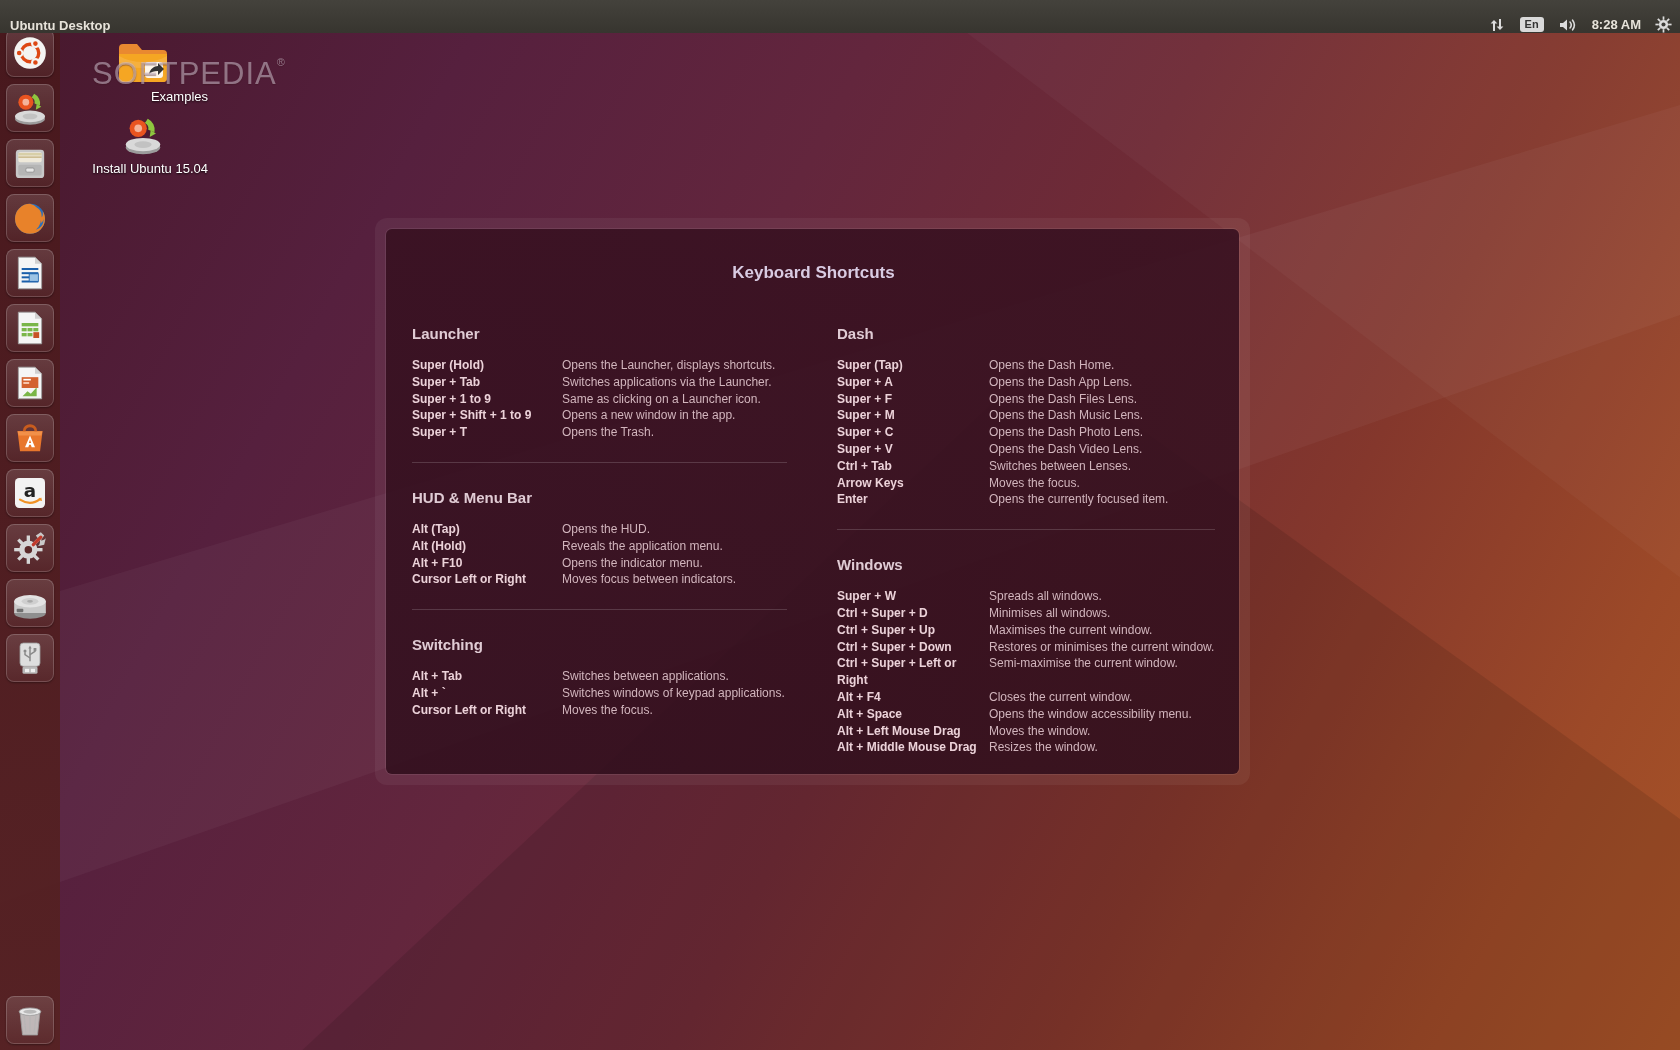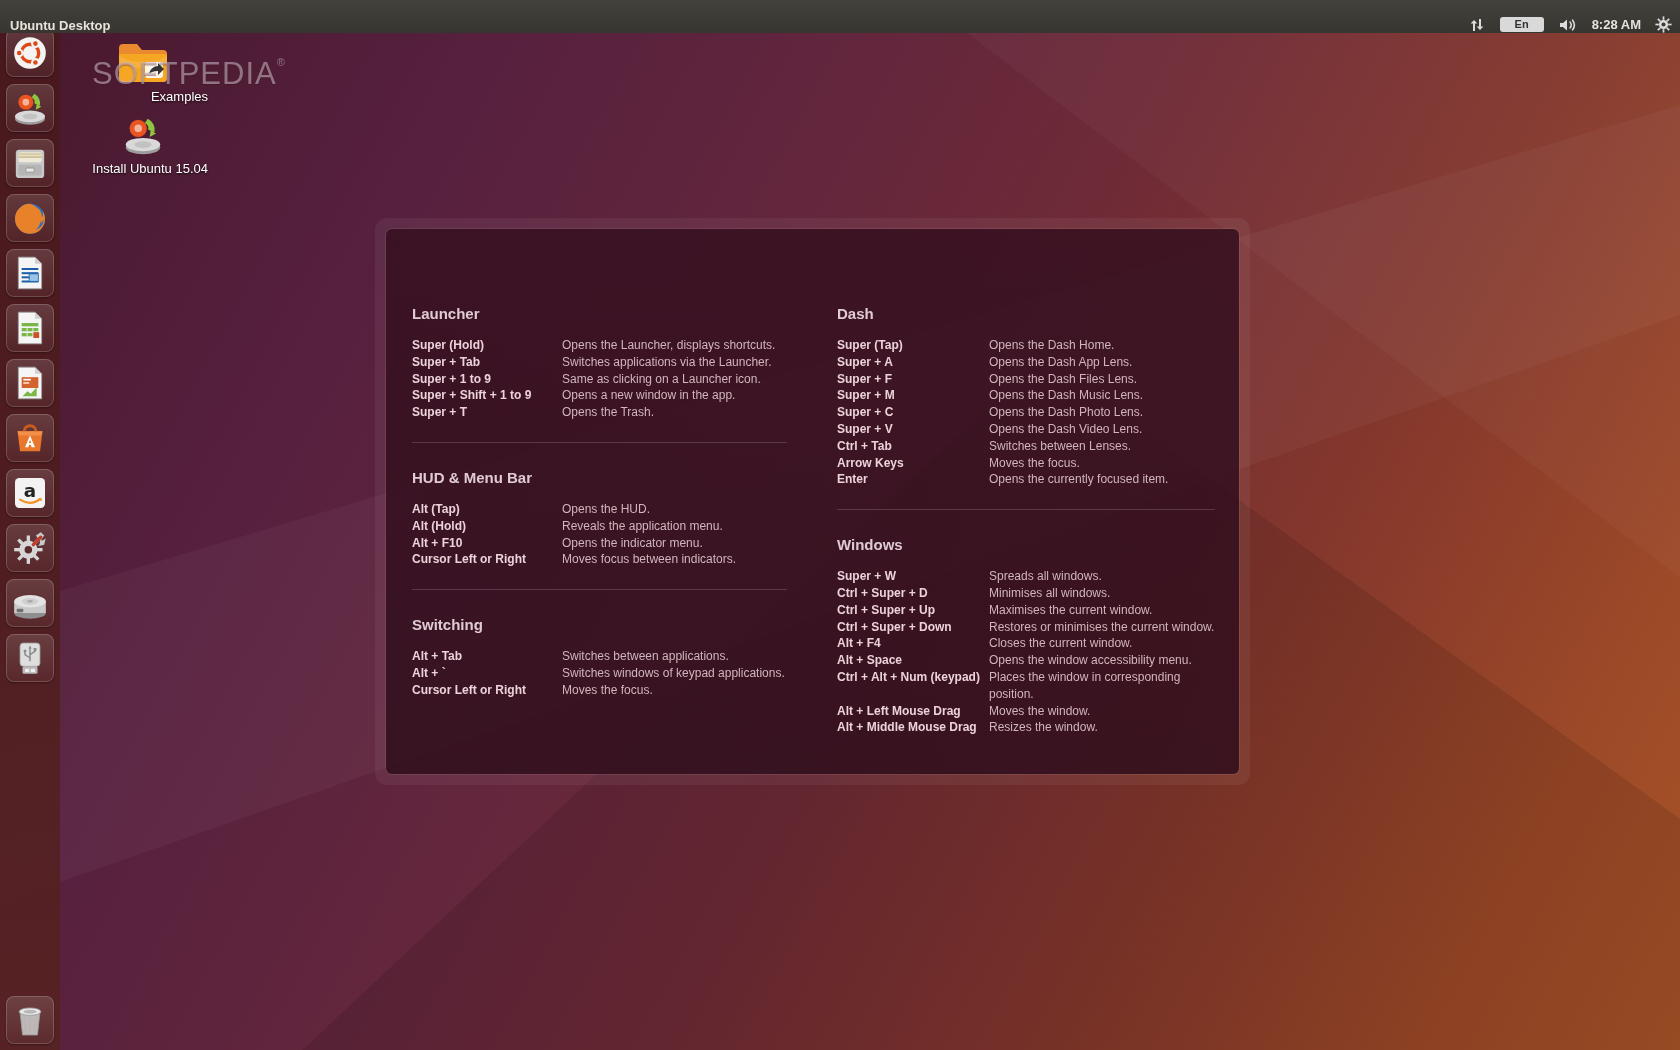--- a/index.html
+++ b/index.html
@@ -21,21 +21,21 @@
   .panel {
     position:absolute; top:0; left:0; right:0; height:33px;
     background:linear-gradient(#44423c,#37352f);
     display:flex; align-items:flex-end; justify-content:space-between;
     padding:0 8px; z-index:50;
   }
   .panel-title { color:#e7e3da; font-weight:bold; font-size:13px; padding-left:2px; }
   .panel-right { display:flex; align-items:center; gap:14px; }
   .panel-right svg { display:block; }
   .kbd-badge { background:#d9d9d9; color:#333; font-size:11px; font-weight:bold;
-    border-radius:3px; padding:1px 15px; line-height:13px; }
+    border-radius:3px; padding:1px 5px; line-height:13px; }
   .clock { color:#e7e3da; font-size:13px; font-weight:bold; }
 
   
   .launcher {
     position:absolute; top:24px; left:0; bottom:0; width:60px;
     background:linear-gradient(rgba(72,24,28,0.92),rgba(86,34,34,0.92));
     display:flex; flex-direction:column; align-items:center;
     padding:5px 0 6px; gap:7px; z-index:40;
   }
   .tile {
@@ -332,20 +332,21 @@
           <path d="M37.5 22.5 31 26l1-7z" fill="#8ec63f"></path>
         </svg></span><div class="lbl">Install Ubuntu 15.04</div></div>
   </div>
 
 <div class="watermark">
   <span>SOFTPEDIA</span><sup>®</sup>
 </div>
 
 <div class="dialog-frame">
   <div class="dialog">
+    <div class="dialog-title">Keyboard Shortcuts</div>
     <div class="cols">
       <div class="col-left">
           <div class="sec-heading">Launcher</div>
           <div class="srow">
             <span class="skey">Super (Hold)</span>
             <span class="sdesc">Opens the Launcher, displays shortcuts.</span>
           </div>
           <div class="srow">
             <span class="skey">Super + Tab</span>
             <span class="sdesc">Switches applications via the Launcher.</span>
@@ -446,32 +447,32 @@
           </div>
           <div class="srow">
             <span class="skey">Ctrl + Super + Up</span>
             <span class="sdesc">Maximises the current window.</span>
           </div>
           <div class="srow">
             <span class="skey">Ctrl + Super + Down</span>
             <span class="sdesc">Restores or minimises the current window.</span>
           </div>
           <div class="srow">
+            <span class="skey">Ctrl + Super + Left or Right</span>
+            <span class="sdesc">Semi-maximise the current window.</span>
+          </div>
+          <div class="srow">
             <span class="skey">Alt + F4</span>
             <span class="sdesc">Closes the current window.</span>
           </div>
           <div class="srow">
             <span class="skey">Alt + Space</span>
             <span class="sdesc">Opens the window accessibility menu.</span>
           </div>
           <div class="srow">
-            <span class="skey">Ctrl + Alt + Num (keypad)</span>
-            <span class="sdesc">Places the window in corresponding position.</span>
-          </div>
-          <div class="srow">
             <span class="skey">Alt + Left Mouse Drag</span>
             <span class="sdesc">Moves the window.</span>
           </div>
           <div class="srow">
             <span class="skey">Alt + Middle Mouse Drag</span>
             <span class="sdesc">Resizes the window.</span>
           </div>
         </div>
     </div>
   </div>

